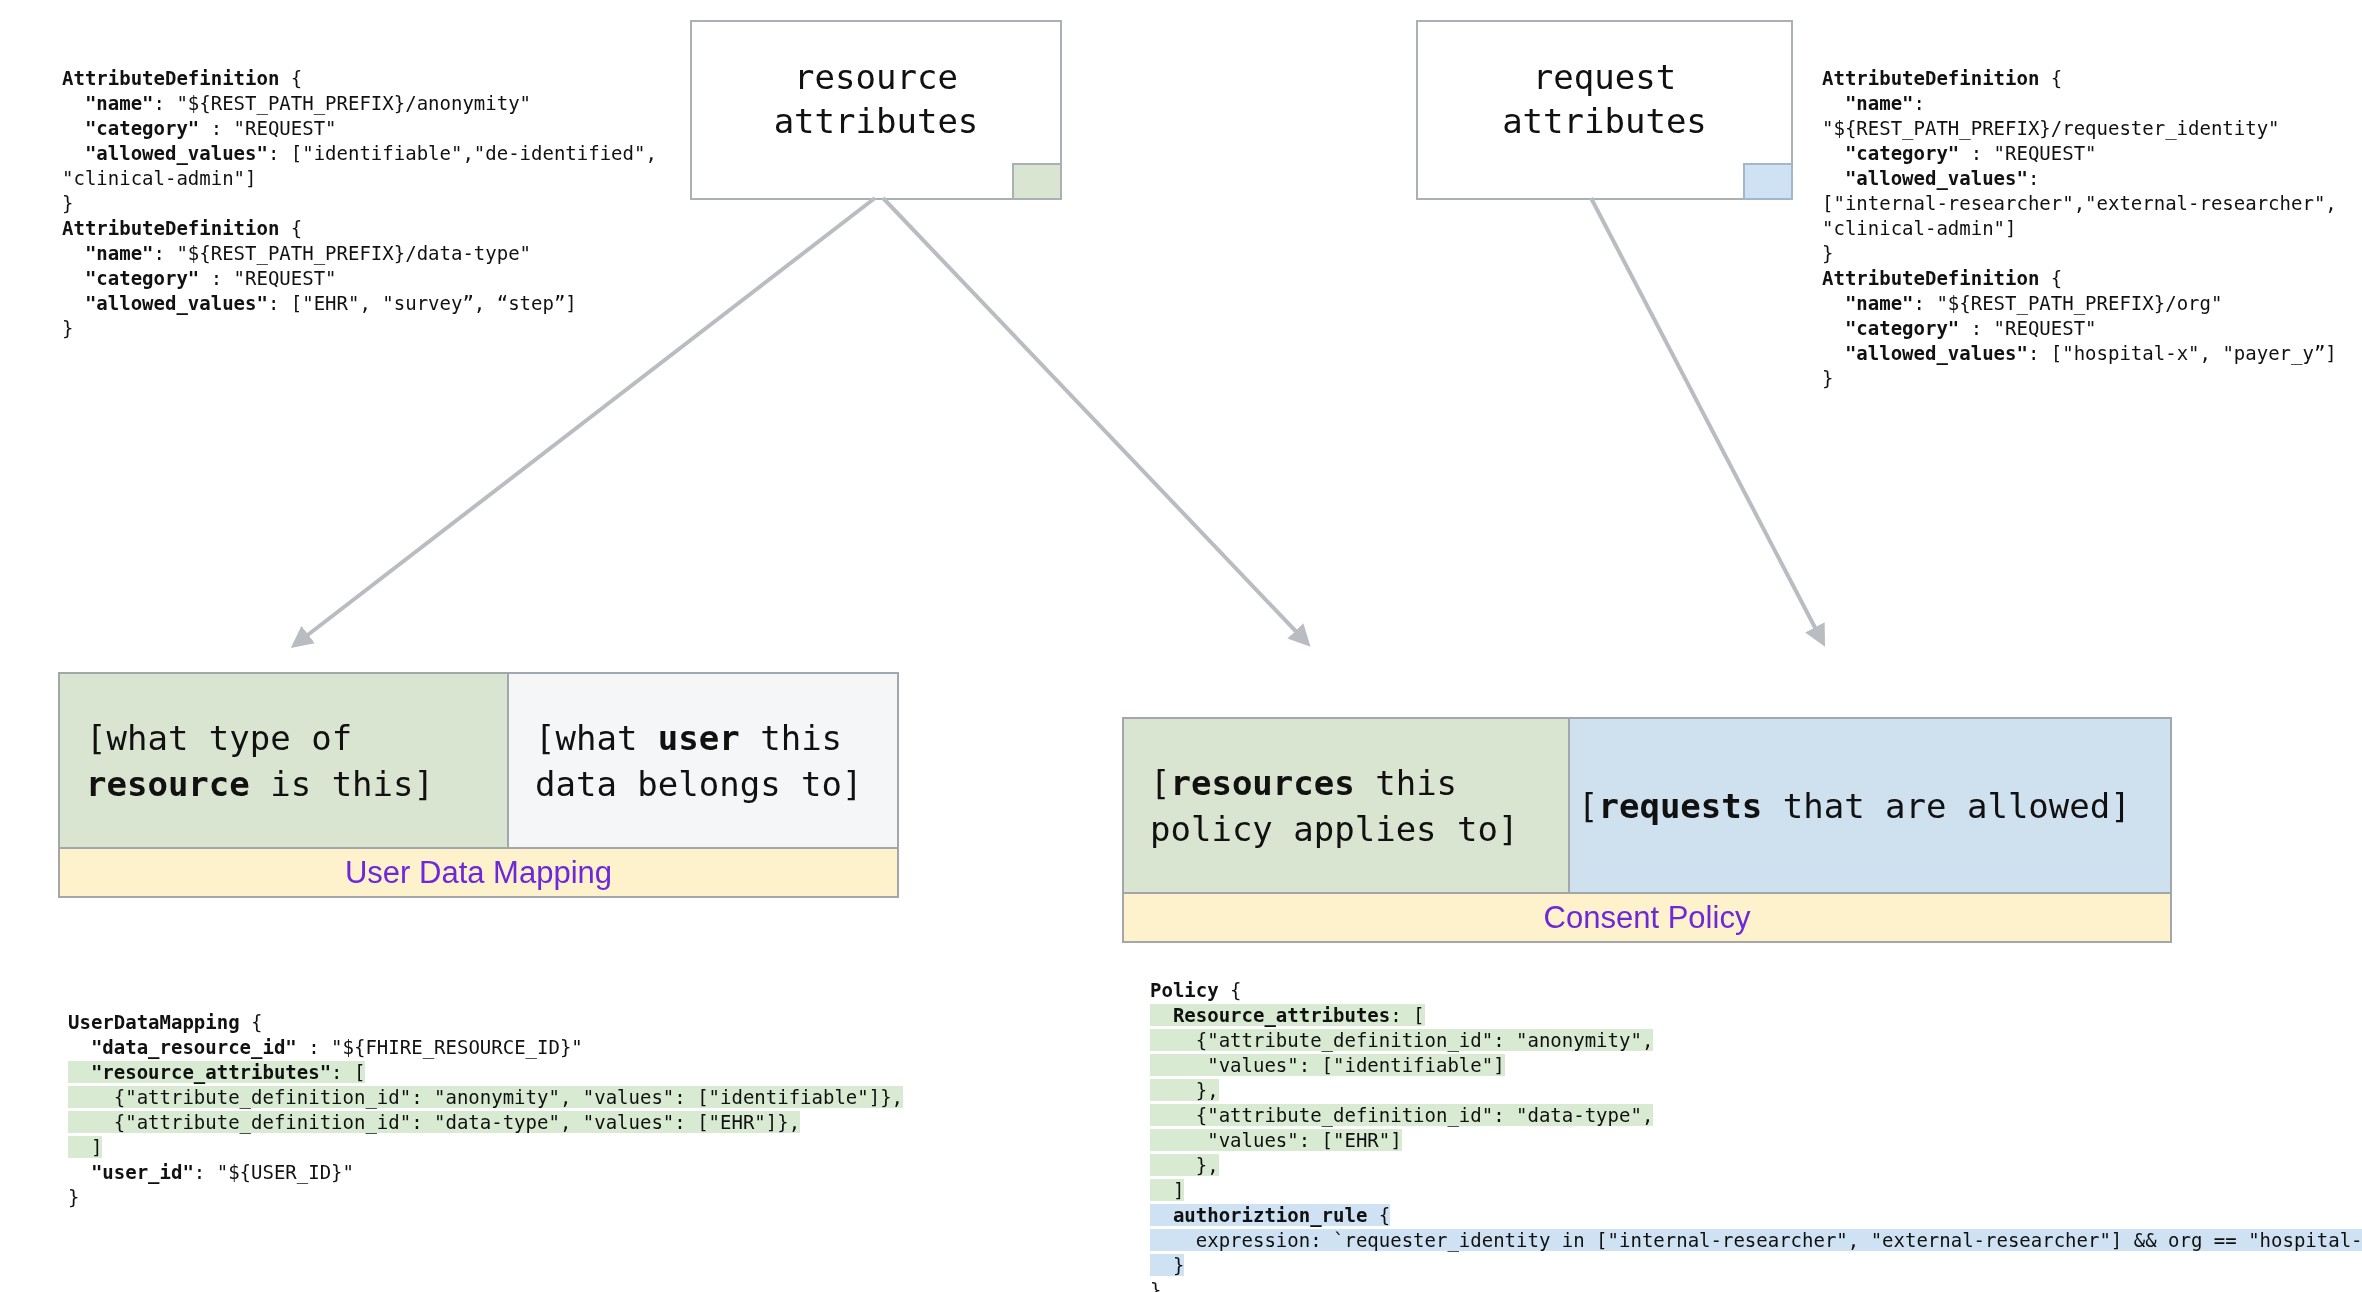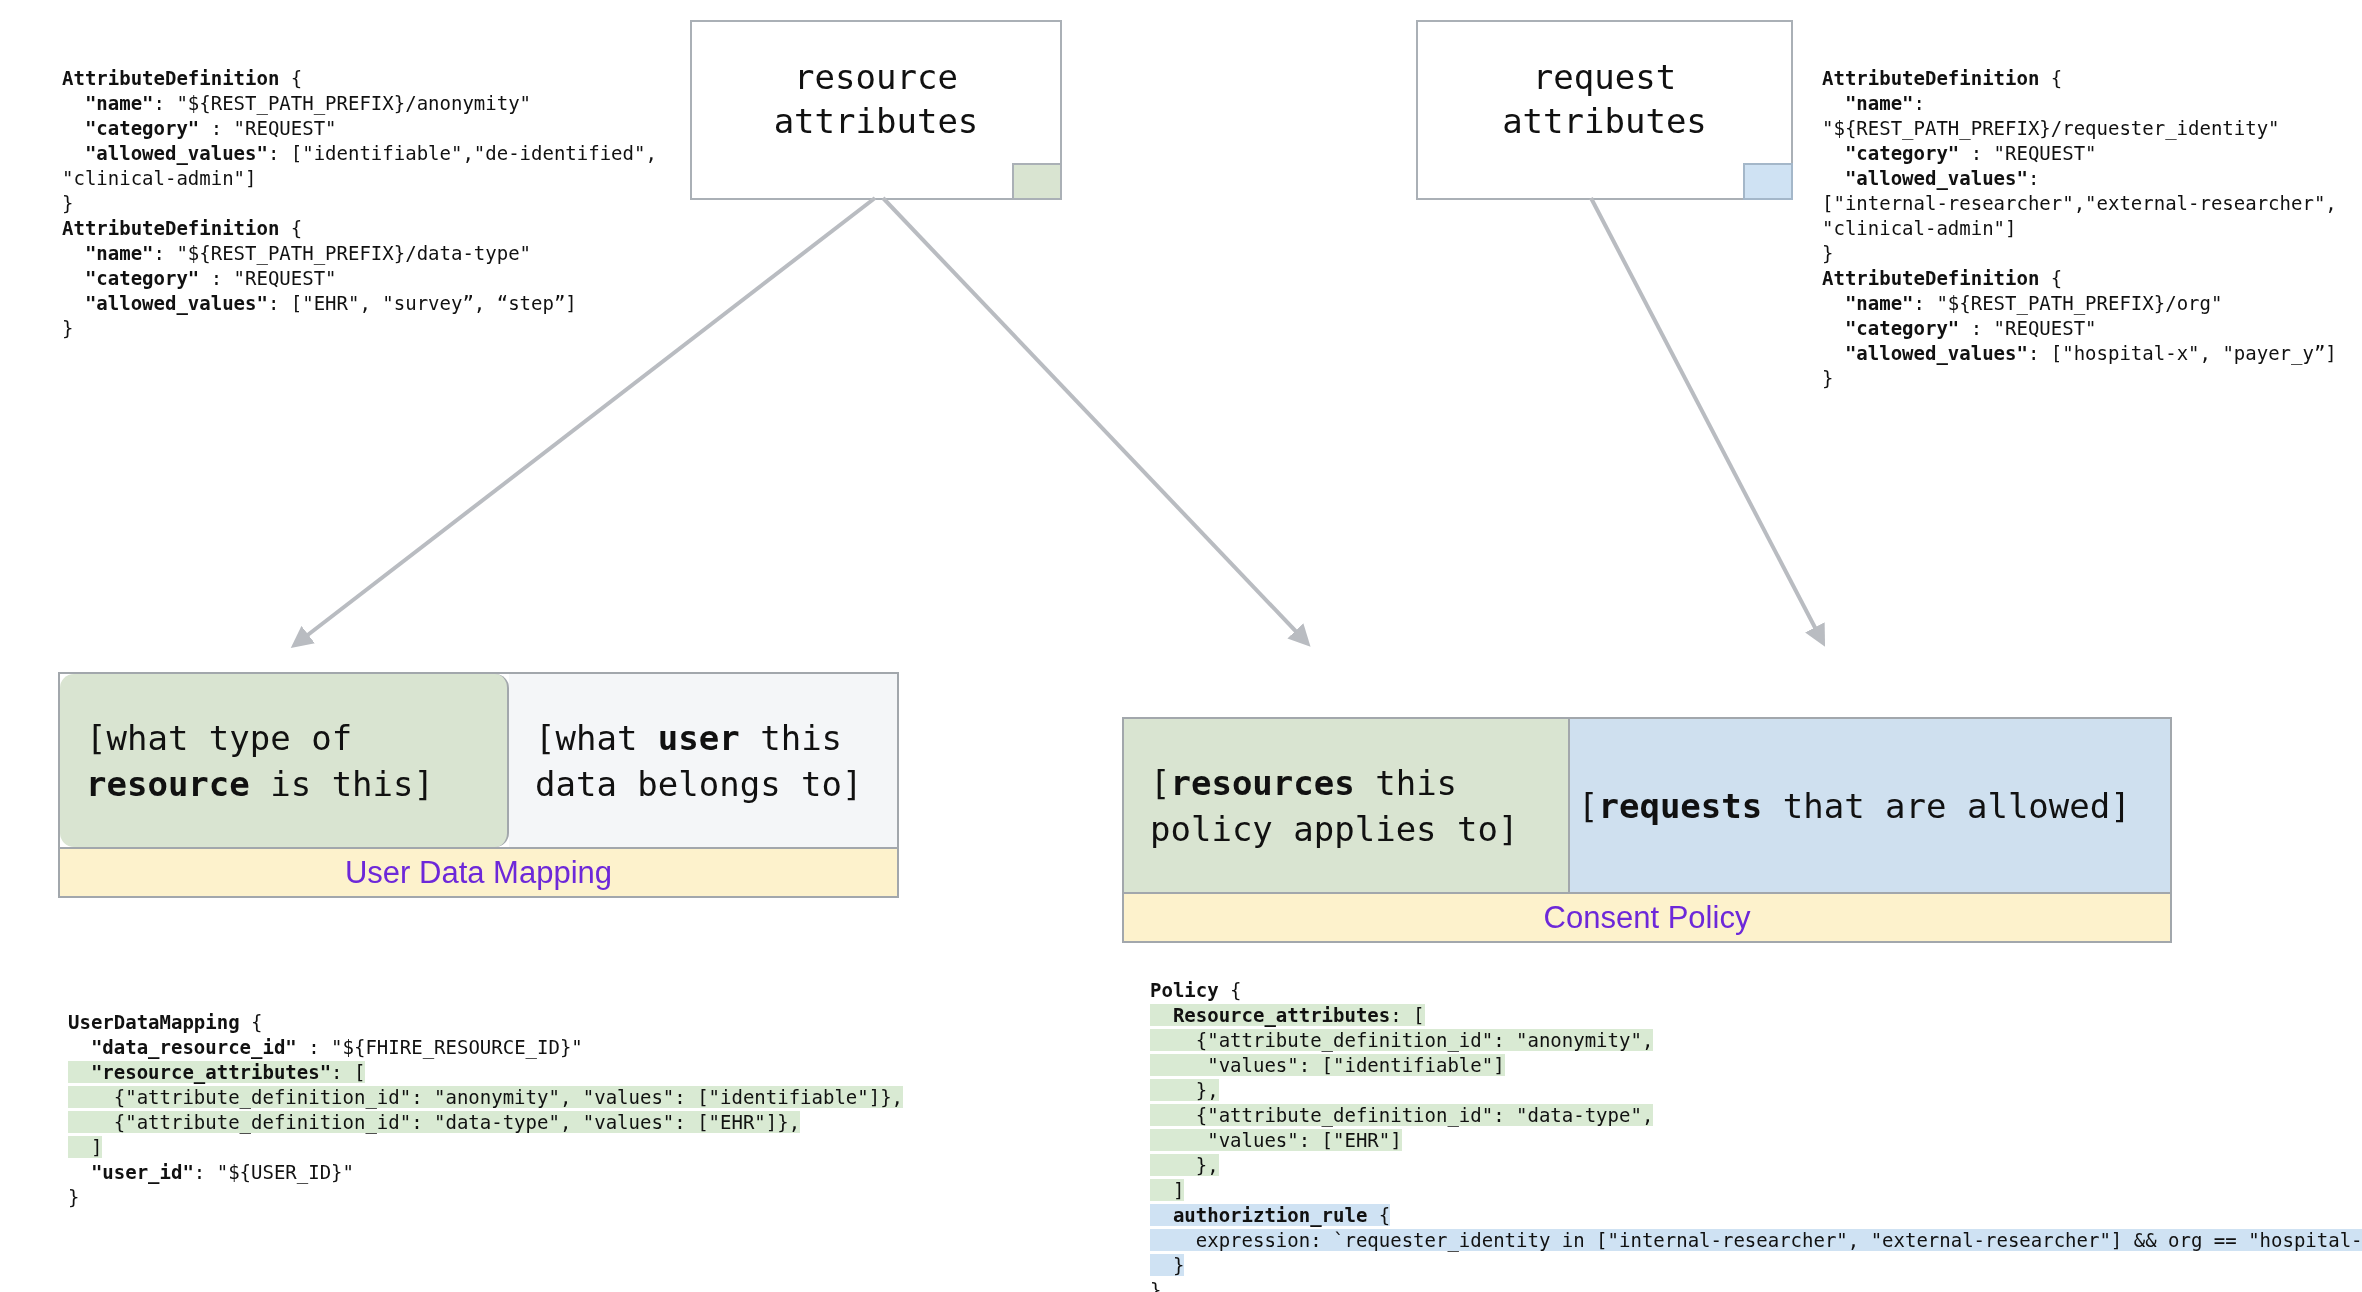--- a/index.html
+++ b/index.html
@@ -58,21 +58,21 @@
       <path d="M0,0 L10,5 L0,10 z" fill="#b9bcc1"></path>
     </marker>
   </defs>
   <line x1="875" y1="198" x2="296" y2="644" stroke="#b9bcc1" stroke-width="4" marker-end="url(#ah)"></line>
   <line x1="883" y1="198" x2="1306" y2="642" stroke="#b9bcc1" stroke-width="4" marker-end="url(#ah)"></line>
   <line x1="1591" y1="198" x2="1822" y2="641" stroke="#b9bcc1" stroke-width="4" marker-end="url(#ah)"></line>
 </svg>
 
 <div class="mapbox" style="left:58px;top:672px;width:837px;height:222px;">
   <div class="cells">
-    <div class="cell cell-green cell-divider" style="width:421px;border-radius:14px;"><div class="cline"><span>[what type of</span></div><div class="cline"><span class="b">resource</span><span> is this]</span></div></div>
+    <div class="cell cell-green cell-divider" style="width:421px;"><div class="cline"><span>[what type of</span></div><div class="cline"><span class="b">resource</span><span> is this]</span></div></div>
     <div class="cell cell-white" style="flex:1;"><div class="cline"><span>[what </span><span class="b">user</span><span> this</span></div><div class="cline"><span>data belongs to]</span></div></div>
   </div>
   <div class="band">User Data Mapping</div>
 </div>
 
 <div class="mapbox" style="left:1122px;top:672px;width:1046px;height:222px;margin-top:45px;">
   <div class="cells">
     <div class="cell cell-green cell-divider" style="width:418px;"><div class="cline"><span>[</span><span class="b">resources</span><span> this</span></div><div class="cline"><span>policy applies to]</span></div></div>
     <div class="cell cell-blue cell-pad-sm" style="flex:1;padding-left:8px;"><div class="cline"><span>[</span><span class="b">requests</span><span> that are allowed]</span></div></div>
   </div>

